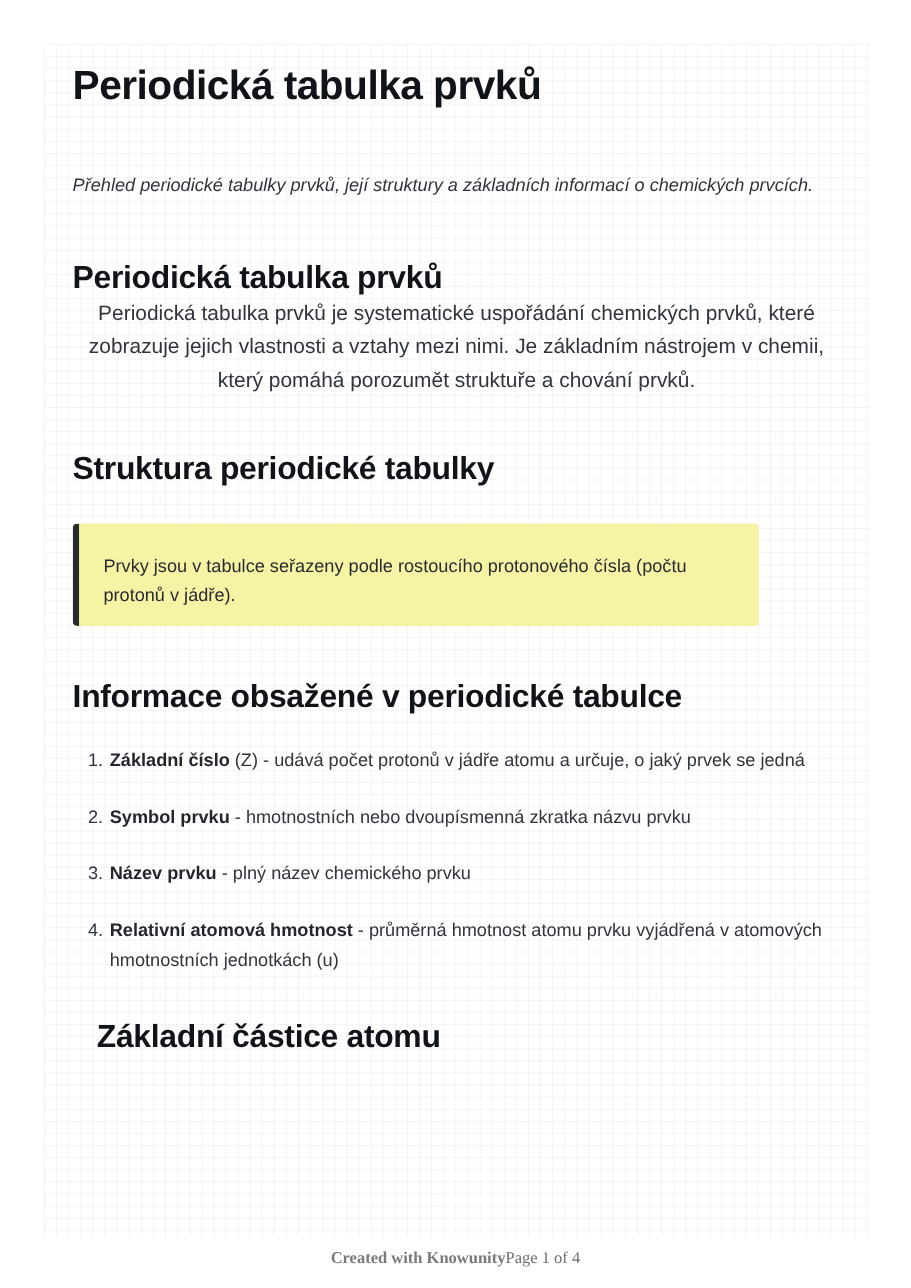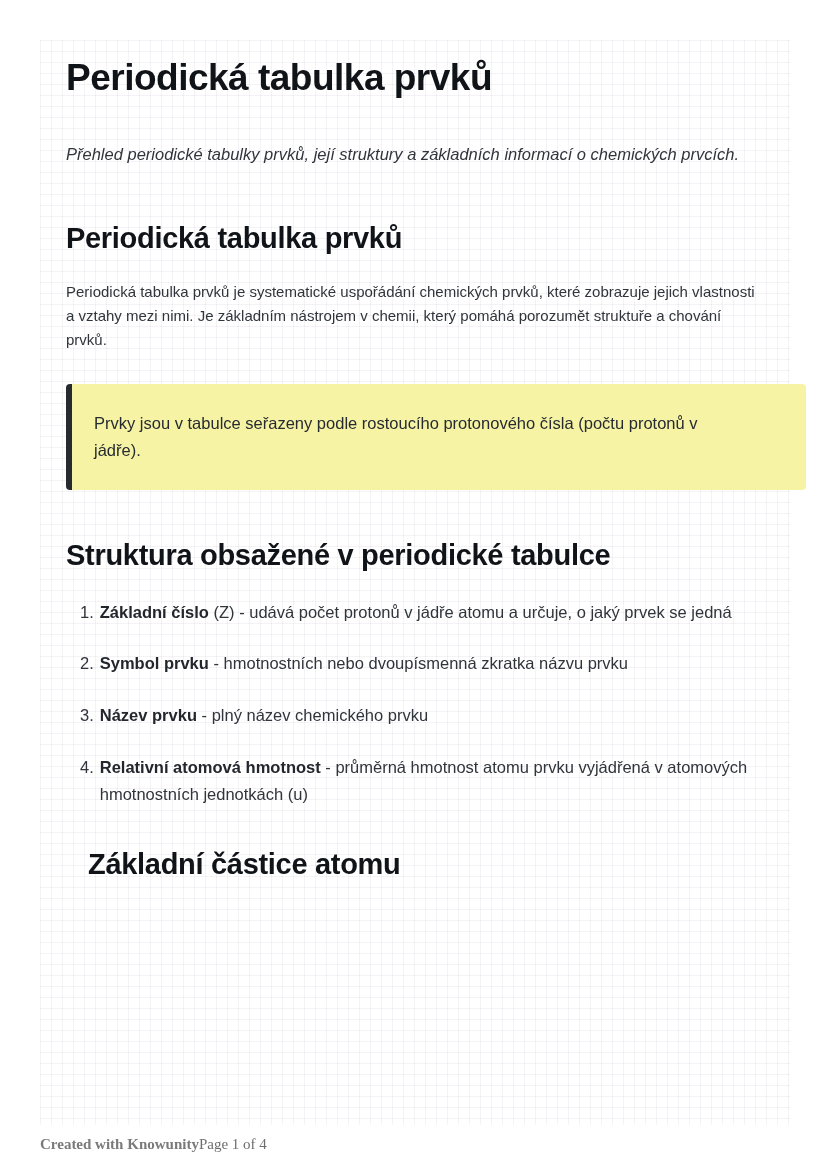--- a/index.html
+++ b/index.html
@@ -26,55 +26,55 @@
   h1.doc-title {
     font-size: 37px;
     font-weight: 700;
     color: #101418;
     letter-spacing: -0.5px;
     margin-top: 6px;
     line-height: 1.2;
   }
 
   .subtitle {
-    margin-top: 40px;
+    margin-top: 55px;
     font-style: italic;
     font-size: 16.5px;
     line-height: 1.72;
     color: #30353c;
     max-width: 700px;
   }
 
   h2.section-heading {
     font-size: 29px;
     font-weight: 700;
     color: #101418;
     letter-spacing: -0.3px;
     line-height: 1.2;
   }
   .h2-1 { margin-top: 52px; }
   .h2-2 { margin-top: 46px; }
   .h2-3 { margin-top: 48px; }
   .h2-4 { margin-top: 40px; margin-left: 22px; }
 
   p.body-text {
-    margin-top: 24px;
-    font-size: 15px;
+    font-size: 19px;
     line-height: 1.62;
     color: #30353c;
     max-width: 712px;
+    text-align: center;
   }
 
   .callout {
     margin-top: 32px;
     background: #f6f4a4;
     border-left: 6px solid #262b30;
     border-radius: 4px;
-    padding: 26px 28px 26px 22px;
-    width: 740px;
+    padding: 26px 28px 14px 22px;
+    width: 624px;
   }
   .callout-text {
     font-size: 16.5px;
     line-height: 1.62;
     color: #272b31;
     max-width: 620px;
   }
 
   ol.info-list { margin-top: 26px; list-style: none; }
   .info-item {
@@ -89,21 +89,21 @@
   .info-number { flex: 0 0 auto; margin-right: 6px; }
   .info-body { max-width: 660px; }
   .info-bold { font-weight: 700; color: #23272d; }
 
   .footer {
     position: absolute;
     left: 40px;
     right: 40px;
     top: 1136px;
     display: flex;
-    justify-content: flex-start;
+    justify-content: center;
     align-items: baseline;
     font-family: "Liberation Serif", serif;
     color: #757575;
     font-size: 15px;
   }
   .footer-left { font-weight: 700; color: #7a7a7a; }
   .footer-right { font-weight: 400; color: #6e6e6e; font-size: 15px; }
 </style>
 </head>
 <body>
@@ -111,26 +111,27 @@
 <div class="sheet">
   <div class="content">
 
     <h1 class="doc-title">Periodická tabulka prvků</h1>
 
     <div class="subtitle">Přehled periodické tabulky prvků, její struktury a základních informací o chemických prvcích.</div>
 
     <h2 class="section-heading h2-1">Periodická tabulka prvků</h2>
     <p class="body-text">Periodická tabulka prvků je systematické uspořádání chemických prvků, které zobrazuje jejich vlastnosti a vztahy mezi nimi. Je základním nástrojem v chemii, který pomáhá porozumět struktuře a chování prvků.</p>
 
+    <h2 class="section-heading h2-2">Struktura periodické tabulky</h2>
 
     <div class="callout">
       <div class="callout-text">Prvky jsou v tabulce seřazeny podle rostoucího protonového čísla (počtu protonů v jádře).</div>
     </div>
 
-    <h2 class="section-heading h2-3">Struktura obsažené v periodické tabulce</h2>
+    <h2 class="section-heading h2-3">Informace obsažené v periodické tabulce</h2>
 
     <ol class="info-list">
       <li class="info-item">
         <span class="info-number">1.</span>
         <span class="info-body"><span class="info-bold">Základní číslo</span><span> (Z) - udává počet protonů v jádře atomu a určuje, o jaký prvek se jedná</span></span>
       </li>
       <li class="info-item">
         <span class="info-number">2.</span>
         <span class="info-body"><span class="info-bold">Symbol prvku</span><span> - hmotnostních nebo dvoupísmenná zkratka názvu prvku</span></span>
       </li>

